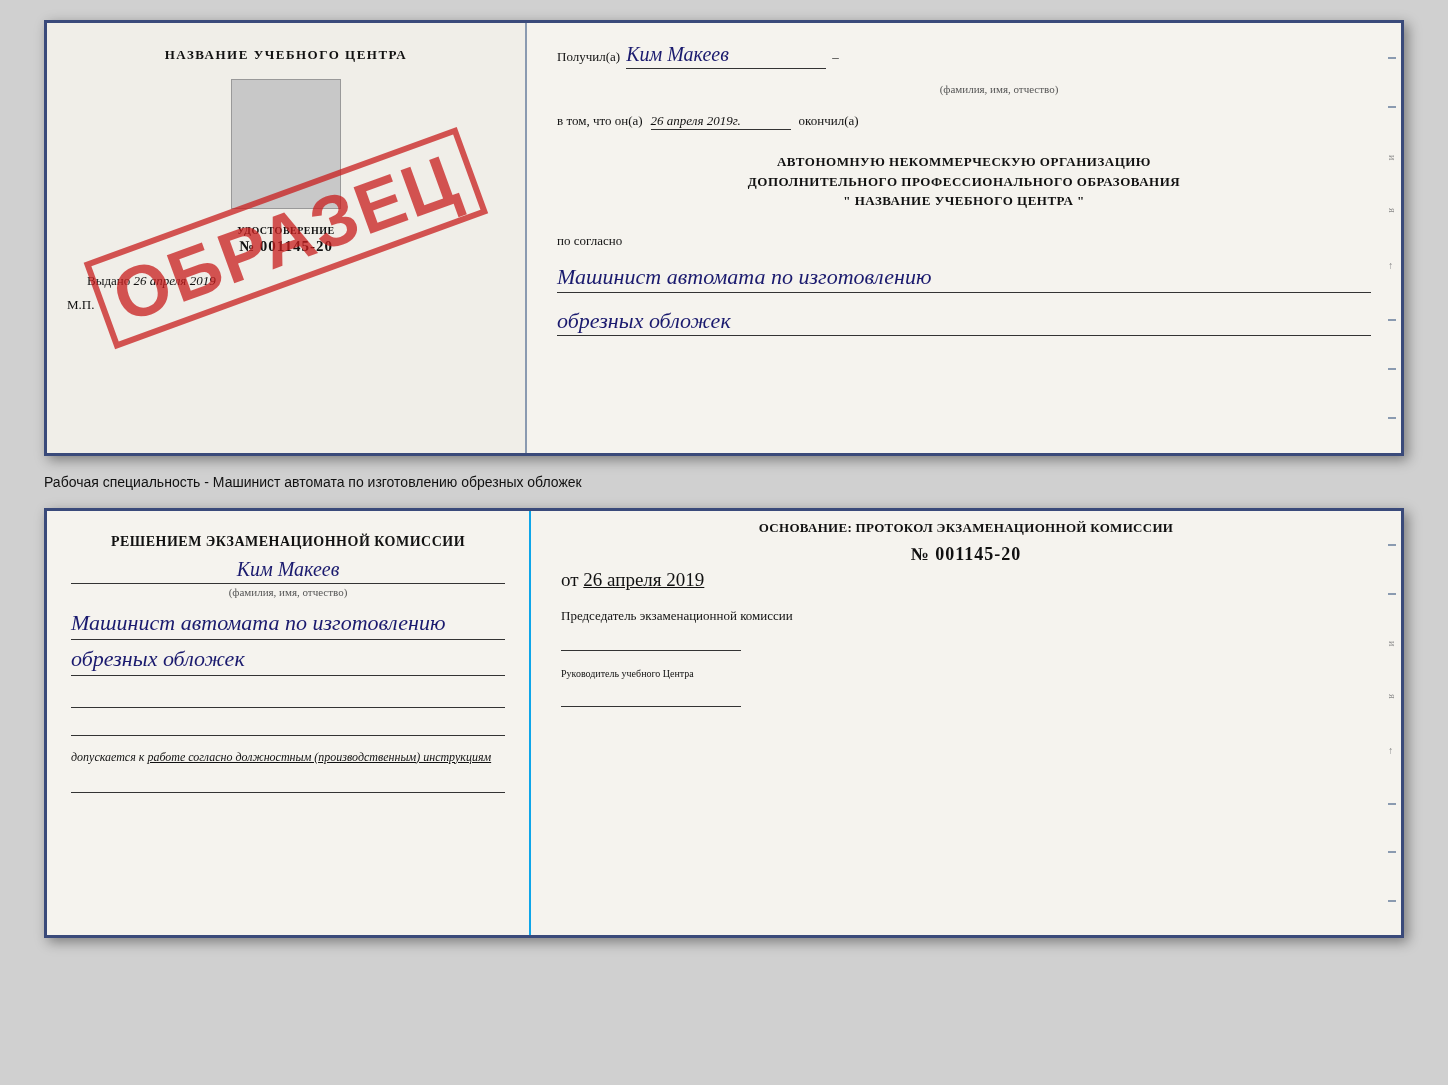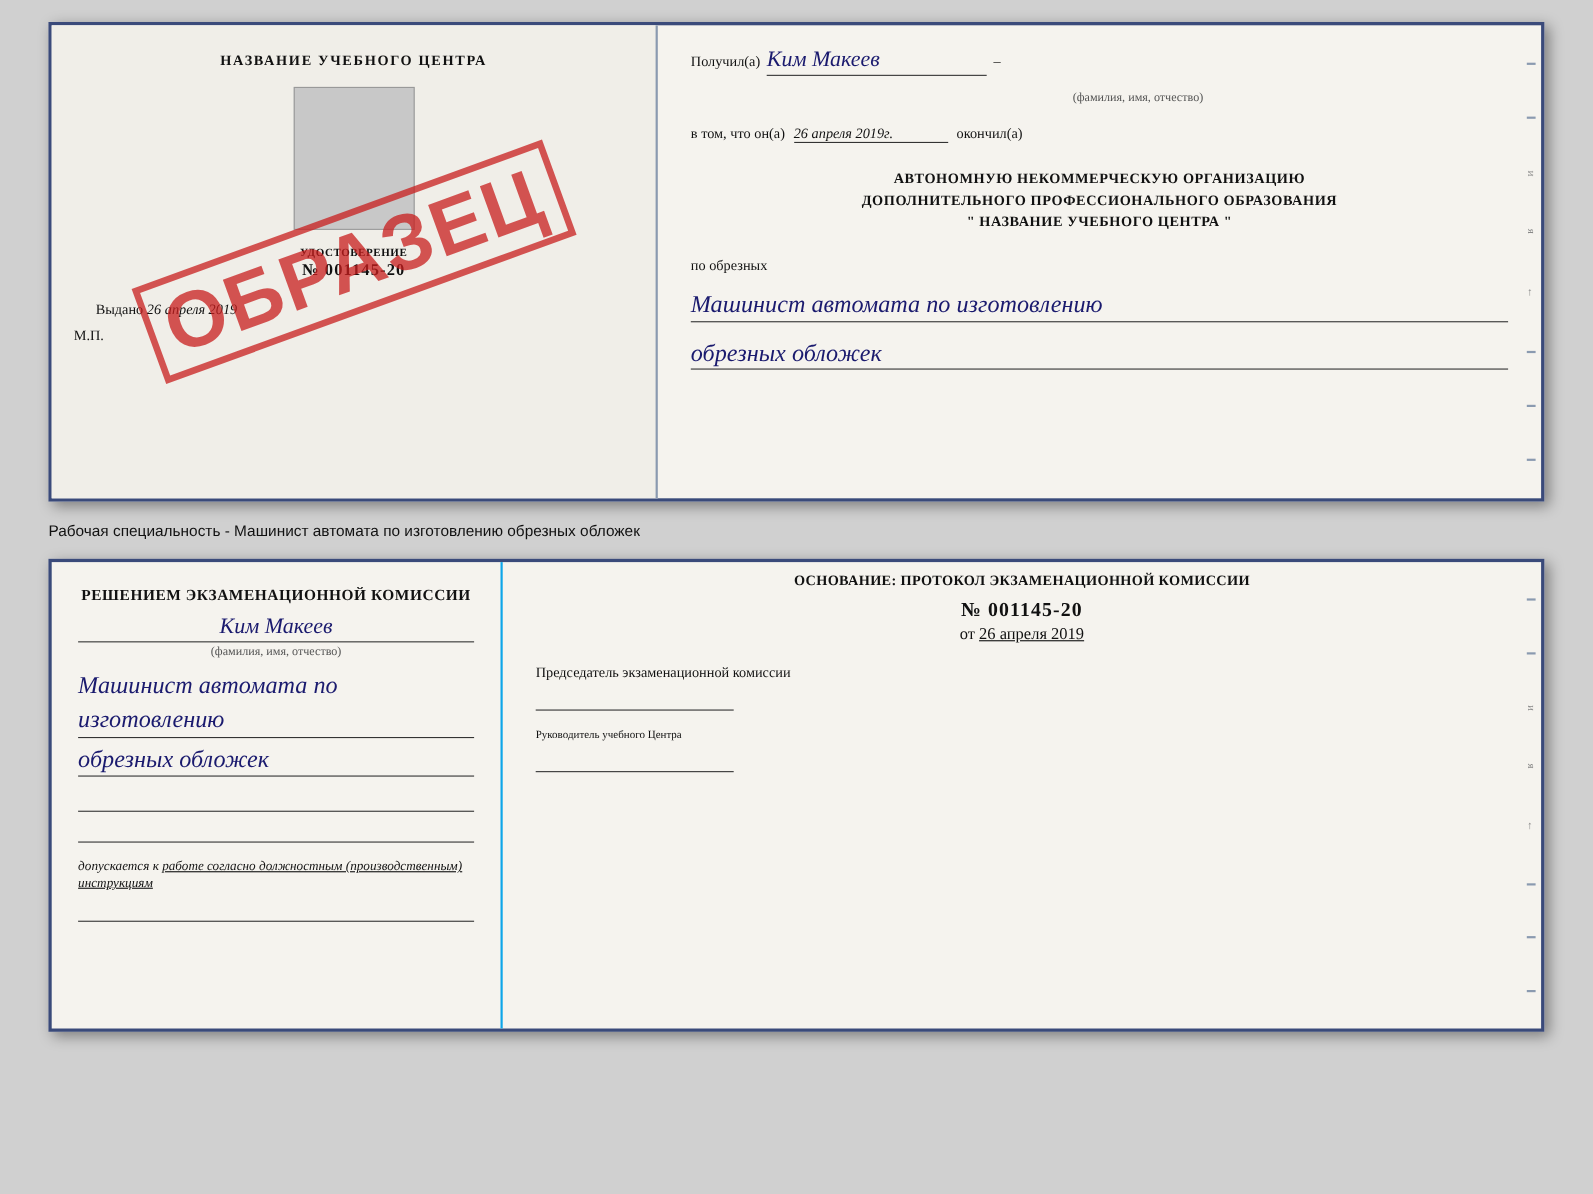--- a/index.html
+++ b/index.html
@@ -20,21 +20,21 @@
       display: flex;
       width: 1360px;
       background: #f5f3ee;
       border: 3px solid #3a4a7a;
       box-shadow: 4px 4px 12px rgba(0,0,0,0.4);
       position: relative;
       min-height: 430px;
     }
 
     .doc-left {
-      width: 551px;
+      width: 480px;
       min-height: 430px;
       border-right: 2px solid #8a9ab0;
       background: #f0eee8;
       padding: 24px 20px 16px 20px;
       display: flex;
       flex-direction: column;
       align-items: center;
       position: relative;
     }
 
@@ -244,21 +244,21 @@
 
     
     .bottom-doc-right {
       flex: 1;
       padding: 9px 30px 16px 30px;
       border-left: 2px solid #0ea5e9;
       position: relative;
     }
 
     .bottom-doc-left {
-      width: 408px;
+      width: 482px;
       padding: 20px 24px 16px 24px;
       display: flex;
       flex-direction: column;
     }
 
     .komissia-title {
       font-size: 14px;
       font-weight: bold;
       text-align: center;
       letter-spacing: 0.5px;
@@ -337,22 +337,21 @@
     .protocol-number {
       font-size: 18px;
       font-weight: bold;
       text-align: center;
       color: #111;
       letter-spacing: 1px;
       margin-bottom: 4px;
     }
 
     .from-date {
-      font-size: 15px;
-      text-align: center;
+      font-size: 19px;
       color: #111;
       margin-bottom: 16px;
     }
 
     .chairman-block {
       margin-top: 8px;
     }
     .chairman-label {
       font-size: 13px;
       color: #111;
@@ -406,21 +405,21 @@
       <span class="in-that-date">26 апреля 2019г.</span>
       <span class="in-that-suffix">окончил(а)</span>
     </div>
 
     <div class="org-block">
       <div class="org-text">АВТОНОМНУЮ НЕКОММЕРЧЕСКУЮ ОРГАНИЗАЦИЮ</div>
       <div class="org-text">ДОПОЛНИТЕЛЬНОГО ПРОФЕССИОНАЛЬНОГО ОБРАЗОВАНИЯ</div>
       <div class="org-name">" НАЗВАНИЕ УЧЕБНОГО ЦЕНТРА "</div>
     </div>
 
-    <div class="profession-label">по обрезных</div>
+    <div class="profession-label">по согласно</div>
     <span class="profession-value">
       <span>Машинист автомата по изготовлению</span>
     </span>
     <span class="profession-value">
       <span>обрезных обложек</span>
     </span>
 
     <div class="spine-marks">
       <div class="spine-mark"></div>
       <div class="spine-mark"></div>

